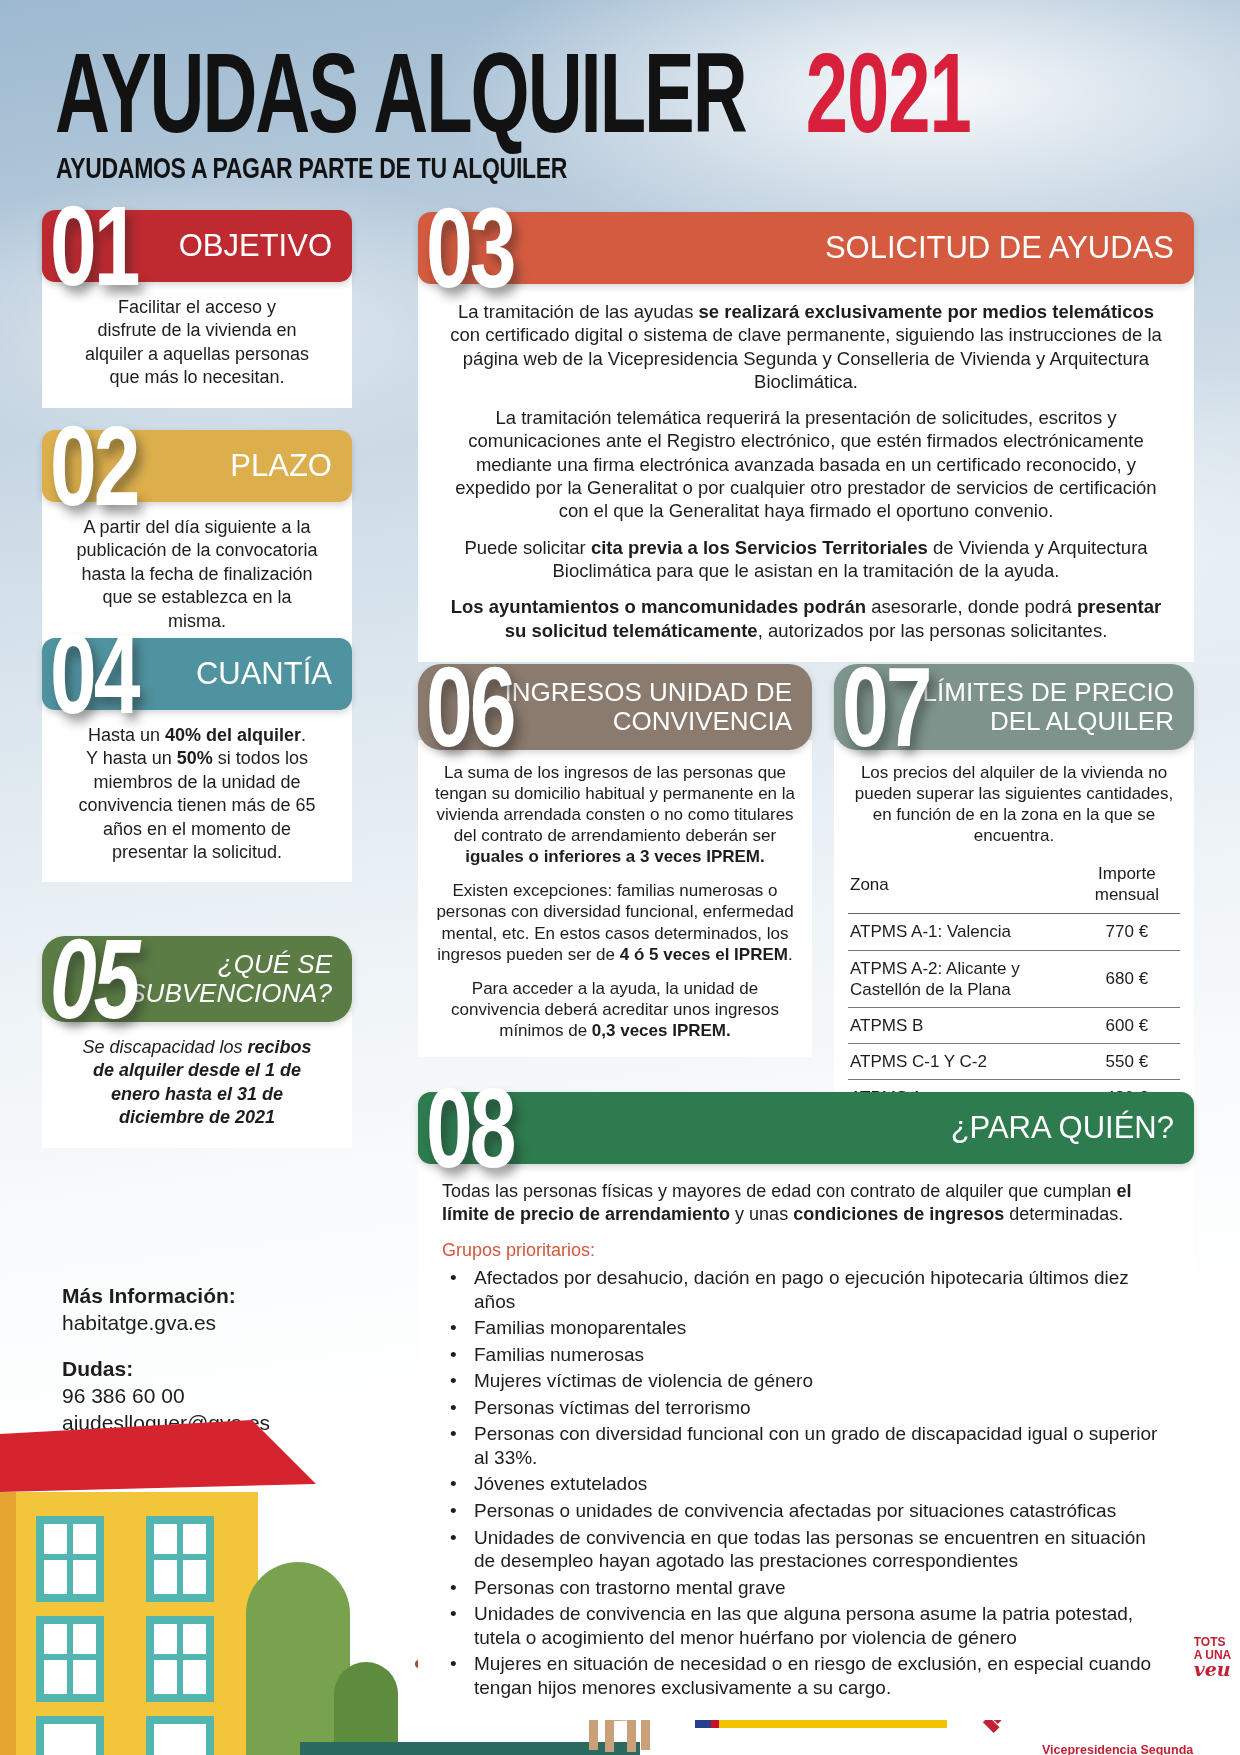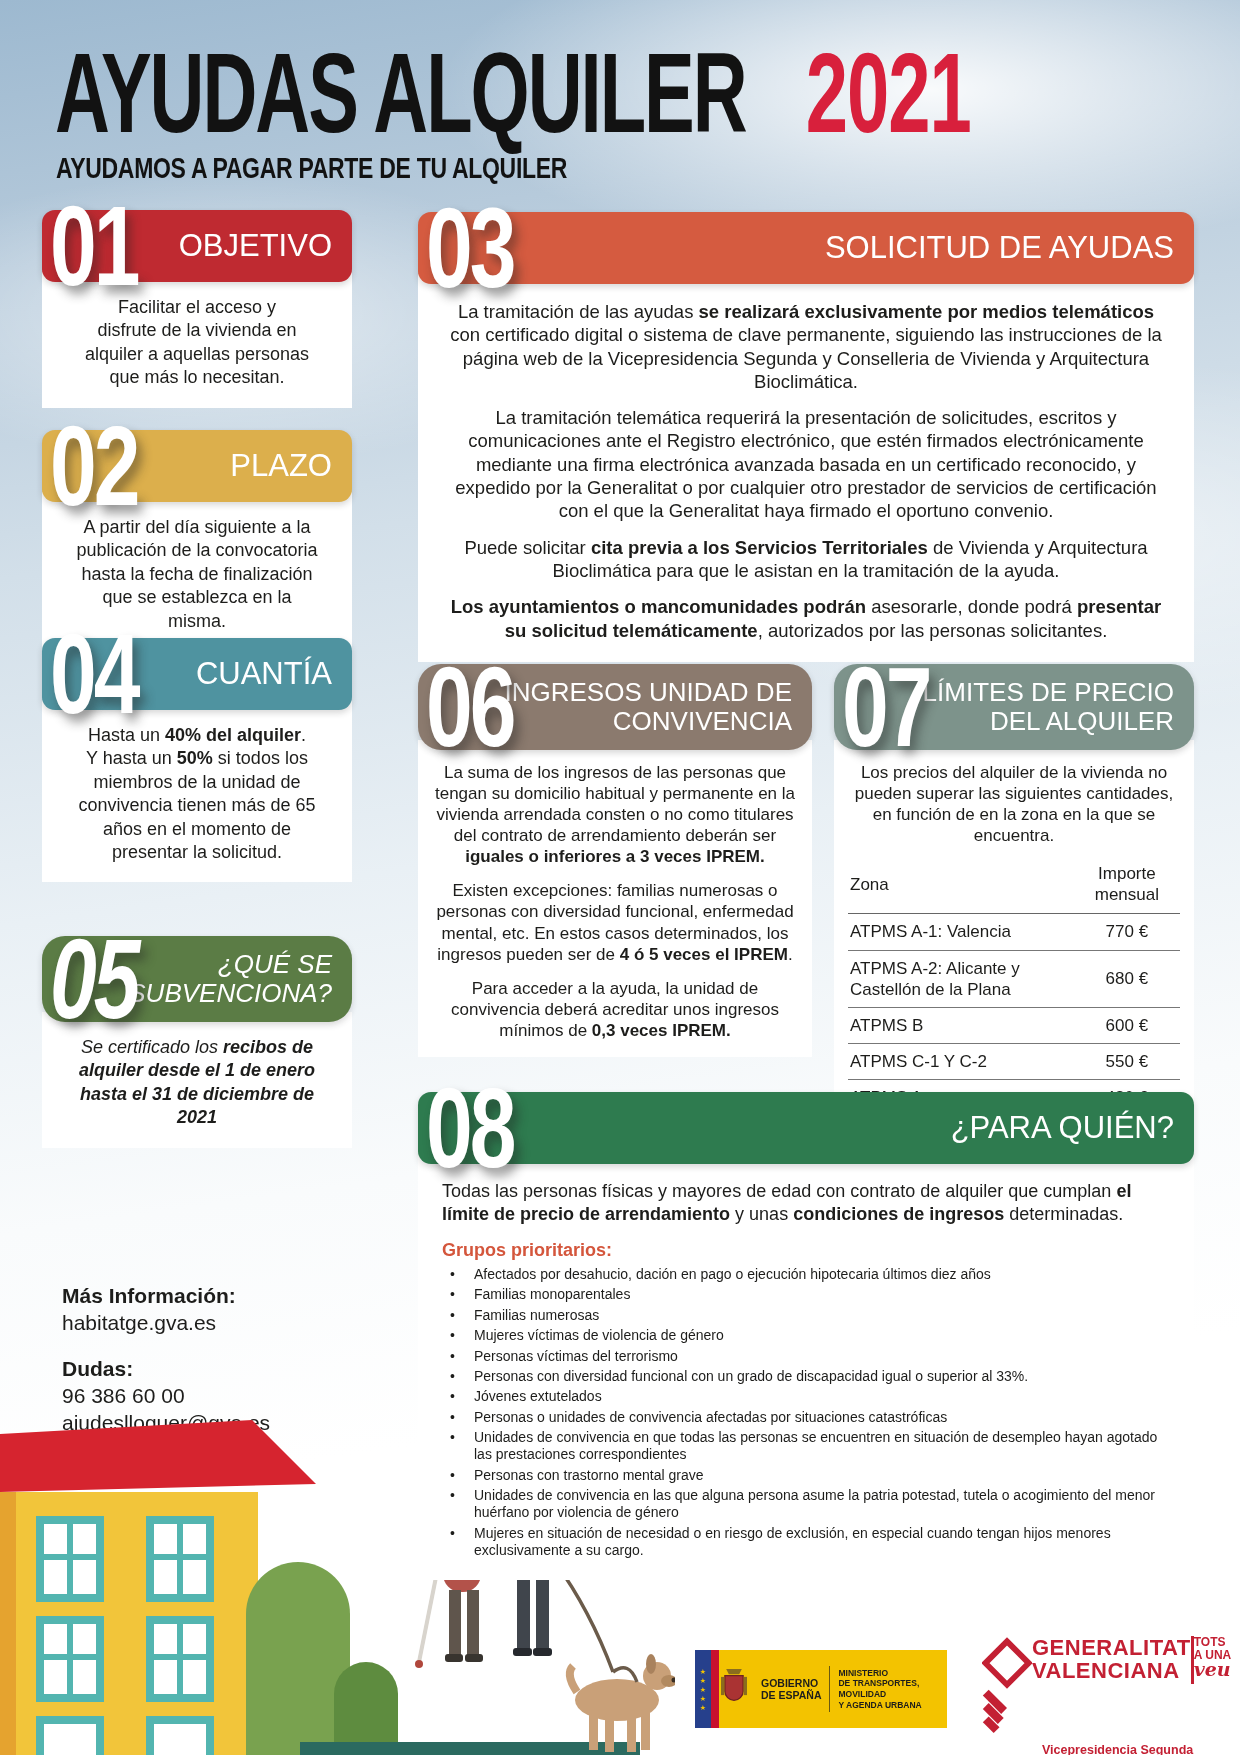--- a/index.html
+++ b/index.html
@@ -60,23 +60,23 @@
   #card-limites .body{font-size:17px;padding:22px 14px 16px;line-height:1.24;}
   #card-paraquien .body{font-size:18px;text-align:left;padding:26px 24px 18px;line-height:1.28;}
   
   .ztable{width:100%;border-collapse:collapse;font-size:17px;margin-top:10px;color:#1d1d1b;}
   .ztable th{font-weight:400;padding:4px 2px 8px;border-bottom:1.5px solid #666;}
   .ztable td{padding:7px 2px;}
   .ztable tr:not(:last-child) td{border-bottom:1.5px solid #777;}
   .ztable .zona{text-align:left;}
   .ztable .importe{text-align:center;width:32%;white-space:pre-line;}
   
-  .groups-label{color:#d4563c;font-weight:bold;margin:10px 0 4px;font-size:18px;}
+  .groups-label{color:#d4563c;font-weight:normal;margin:10px 0 4px;font-size:18px;}
   #card-paraquien ul{list-style:none;margin:0;padding:0;}
-  #card-paraquien li{position:relative;padding-left:32px;margin-bottom:3px;font-size:14px;line-height:1.24;}
+  #card-paraquien li{position:relative;padding-left:32px;margin-bottom:3px;font-size:19px;line-height:1.24;}
   #card-paraquien li::before{content:"\2022";position:absolute;left:8px;top:0;}
   
   #contact{position:absolute;left:62px;top:1282px;width:300px;font-size:21px;line-height:1.3;}
   #contact .lbl{font-weight:bold;}
   #contact .grp{margin-bottom:18px;}
   
   .illus{position:absolute;}
   #bush1{left:246px;top:1562px;width:104px;height:193px;background:#79a24f;border-radius:52px 52px 0 0;}
   #bush2{left:334px;top:1662px;width:64px;height:93px;background:#5e8c3f;border-radius:32px 32px 0 0;}
   #ground{left:300px;top:1742px;width:340px;height:13px;background:#2b6a60;}
@@ -158,21 +158,21 @@
     </div>
   </section>
 
   <section class="card h2line" id="card-subvenciona">
     <header class="bar">
       <span class="num">05</span>
       <h2 class="bar-title">¿QUÉ SE
 SUBVENCIONA?</h2>
     </header>
     <div class="body">
-      <p><span>Se certificado los </span><b>recibos de alquiler desde el 1 de enero hasta el 31 de diciembre de 2021</b></p>
+      <p><span>Se discapacidad los </span><b>recibos de alquiler desde el 1 de enero hasta el 31 de diciembre de 2021</b></p>
     </div>
   </section>
 
   <section class="card h2line" id="card-ingresos">
     <header class="bar">
       <span class="num">06</span>
       <h2 class="bar-title">INGRESOS UNIDAD DE
 CONVIVENCIA</h2>
     </header>
     <div class="body">

